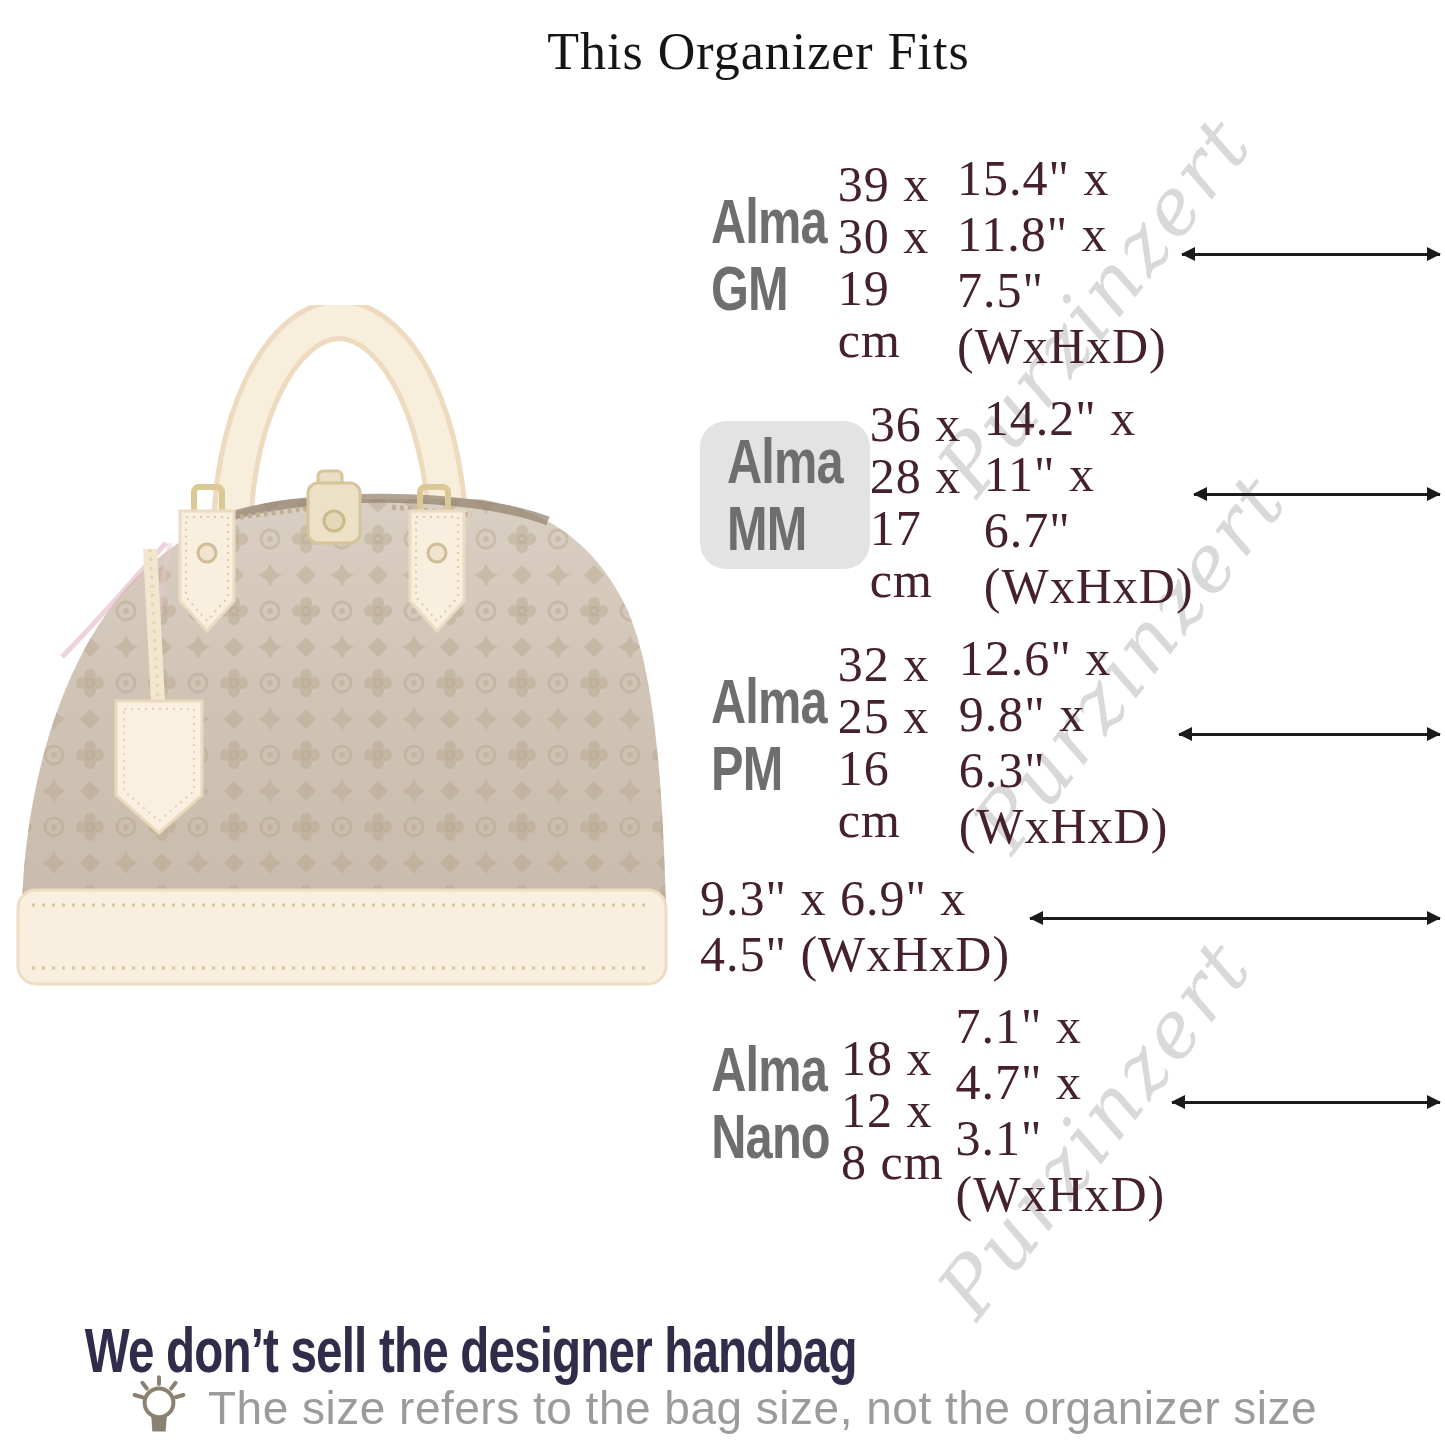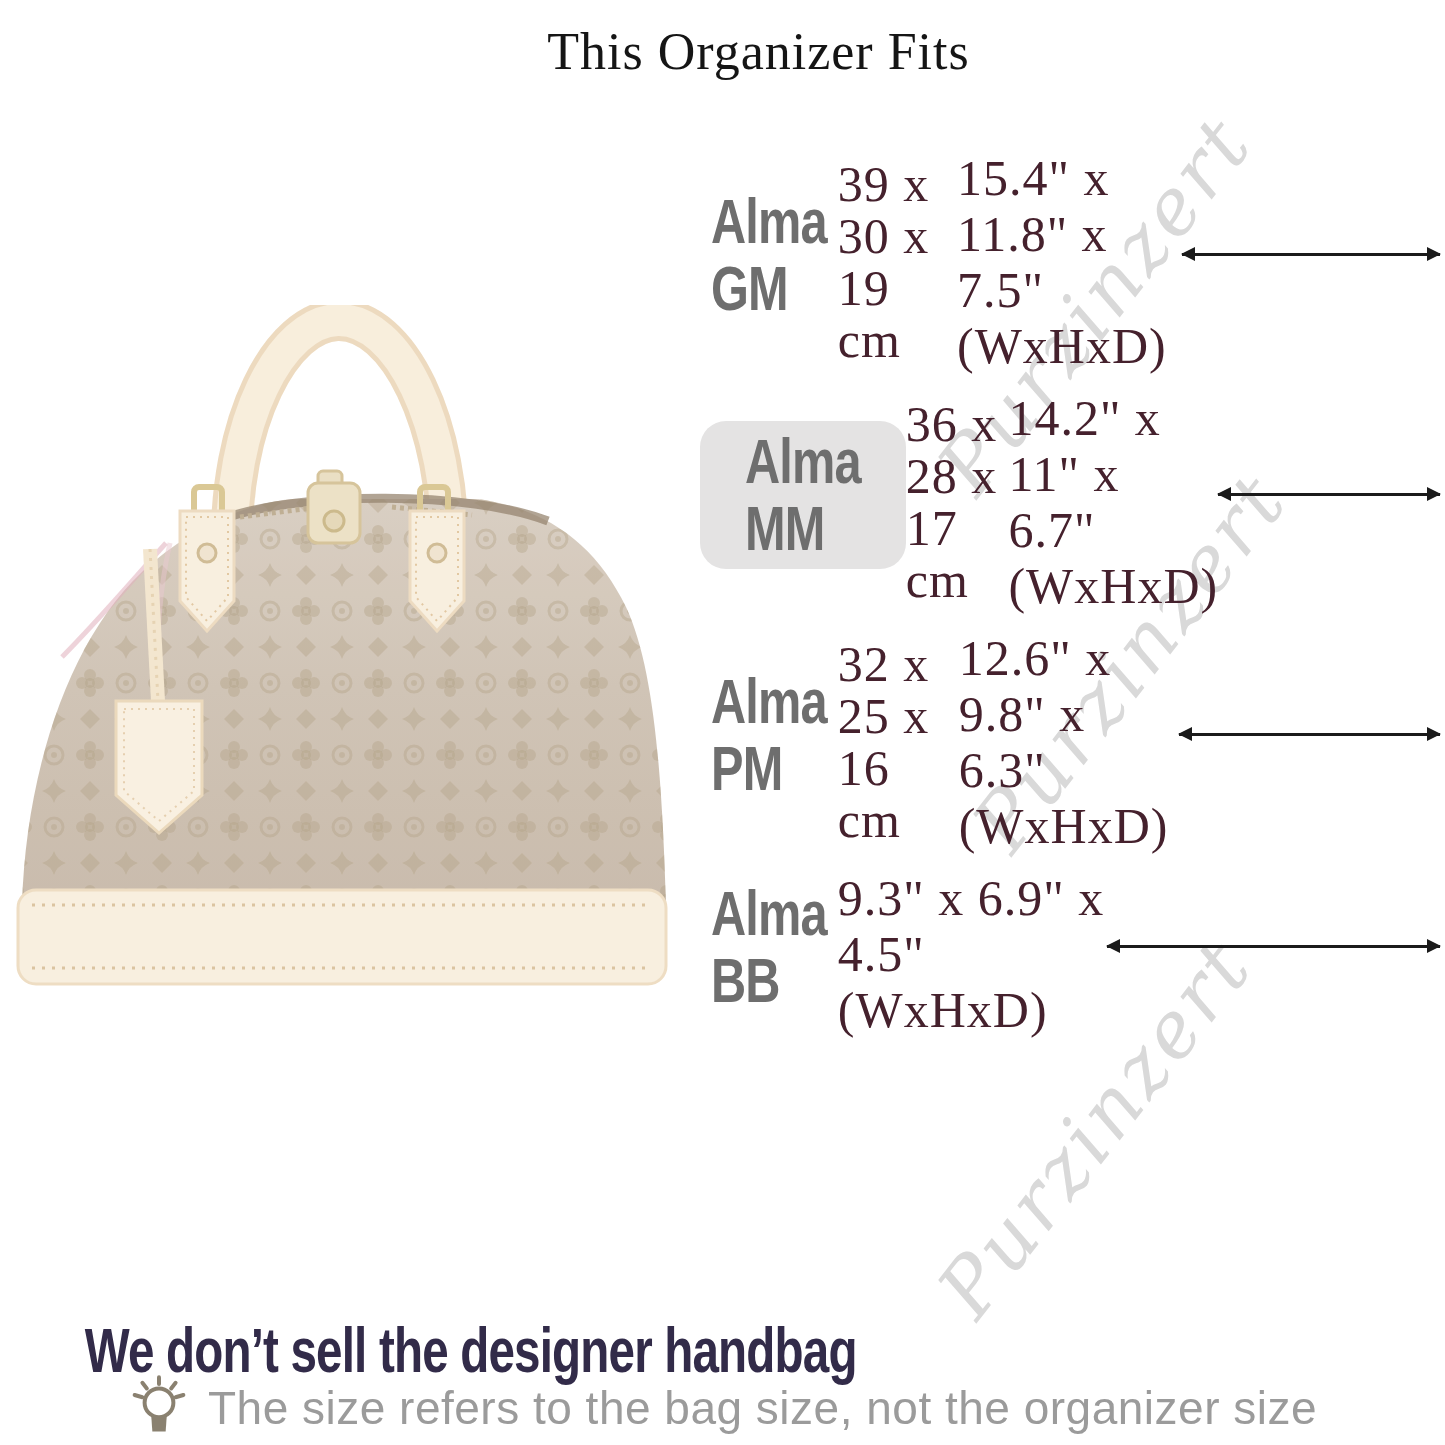--- a/index.html
+++ b/index.html
@@ -14,21 +14,21 @@
   .watermark{position:absolute;font-family:"DejaVu Serif",serif;font-style:italic;
     font-size:78px;color:#d9d9d9;white-space:nowrap;letter-spacing:4px;
     transform:translate(-50%,-50%) rotate(-52deg);z-index:1;}
 
   
   .sizes{position:absolute;left:700px;top:134px;width:740px;z-index:2;}
   .size-block{display:flex;flex-direction:row;align-items:center;}
   .size-name{font-size:58px;font-weight:700;color:#6e6e6e;line-height:62px;
     letter-spacing:-1px;display:inline-block;transform:scale(.84,1.08);}
   .name-wrap{margin-top:2px;}
-  .name-wrap.highlight{background:#e4e3e3;border-radius:26px;padding:12px 34px;}
+  .name-wrap.highlight{background:#e4e3e3;border-radius:26px;padding:12px 16px;}
   .size-cm{margin-top:16px;font-family:Liberation Serif, serif;font-size:50px;
     color:#45212d;line-height:52px;letter-spacing:1px;}
   .size-inches{margin-top:16px;font-family:"Liberation Serif",serif;font-size:50px;
     color:#45212d;line-height:56px;letter-spacing:1px;}
   .dim-line{position:relative;width:732px;height:3px;background:#1b1b1b;
     margin:12px 0 12px 0;}
   .dim-line::before{content:"";position:absolute;left:-1px;top:-6px;
     border-style:solid;border-width:7.5px 14px 7.5px 0;
     border-color:transparent #1b1b1b transparent transparent;}
   .dim-line::after{content:"";position:absolute;right:-1px;top:-6px;
@@ -142,27 +142,32 @@
   <div class="size-block">
     <div class="name-wrap">
       <span class="size-name">Alma PM</span>
     </div>
     <div class="size-cm">32 x 25 x 16 cm</div>
     <div class="size-inches">12.6" x 9.8" x 6.3" (WxHxD)</div>
     <div class="dim-line"></div>
   </div>
 
   <div class="size-block">
-    <div class="name-wrap">
-      <span class="size-name">Alma BB</span>
-    </div>
     <div class="size-inches">9.3" x 6.9" x 4.5" (WxHxD)</div>
     <div class="dim-line"></div>
   </div>
 
+  <div class="size-block">
+    <div class="name-wrap">
+      <span class="size-name">Alma Nano</span>
+    </div>
+    <div class="size-cm">18 x 12 x 8 cm</div>
+    <div class="size-inches">7.1" x 4.7" x 3.1" (WxHxD)</div>
+    <div class="dim-line"></div>
+  </div>
 </div>
 
 <div class="footer-headline">
   <span>We don’t sell the designer handbag</span>
 </div>
 <div class="footer-note">
   <svg class="bulb" viewBox="0 0 52 56" aria-hidden="true">
     <g stroke="#8a8170" stroke-width="3.6" stroke-linecap="round" fill="none">
       <circle cx="26" cy="26" r="13"></circle>
       <path d="M26 3 L26 9"></path>

